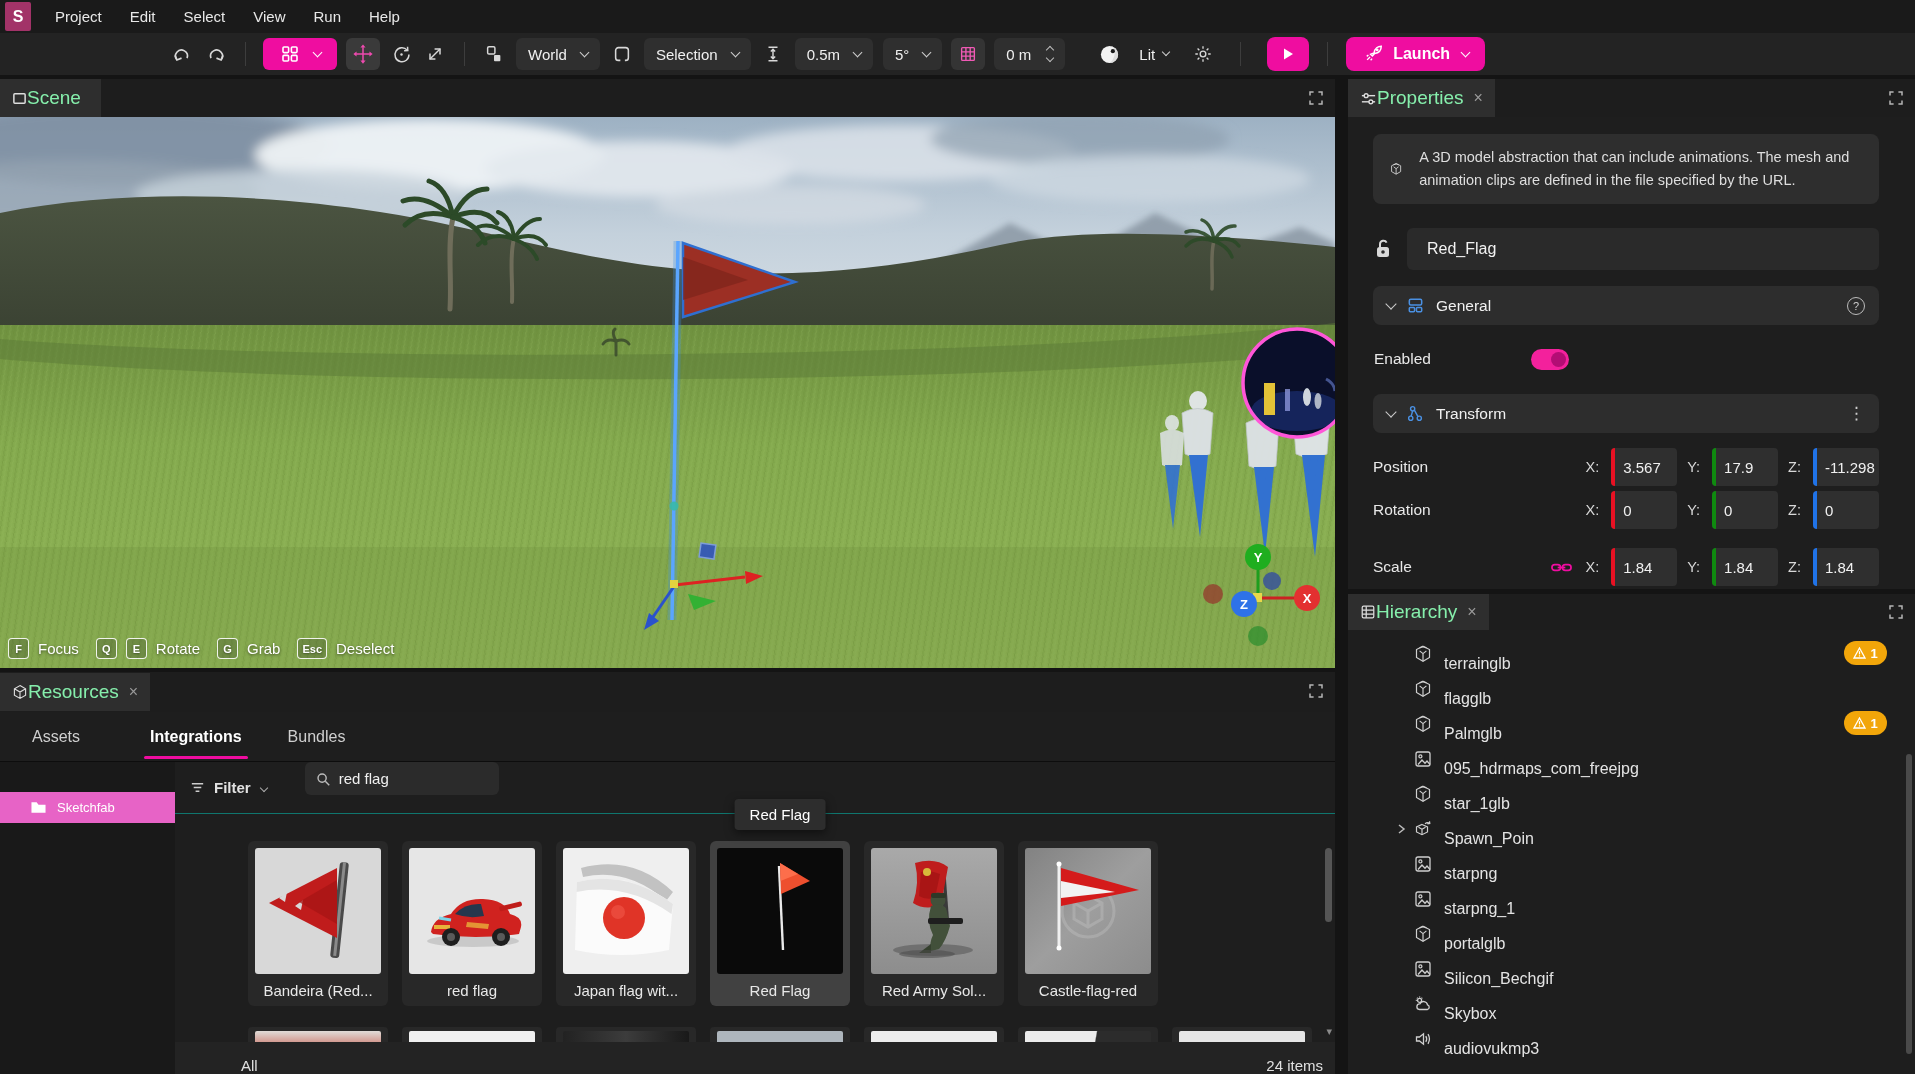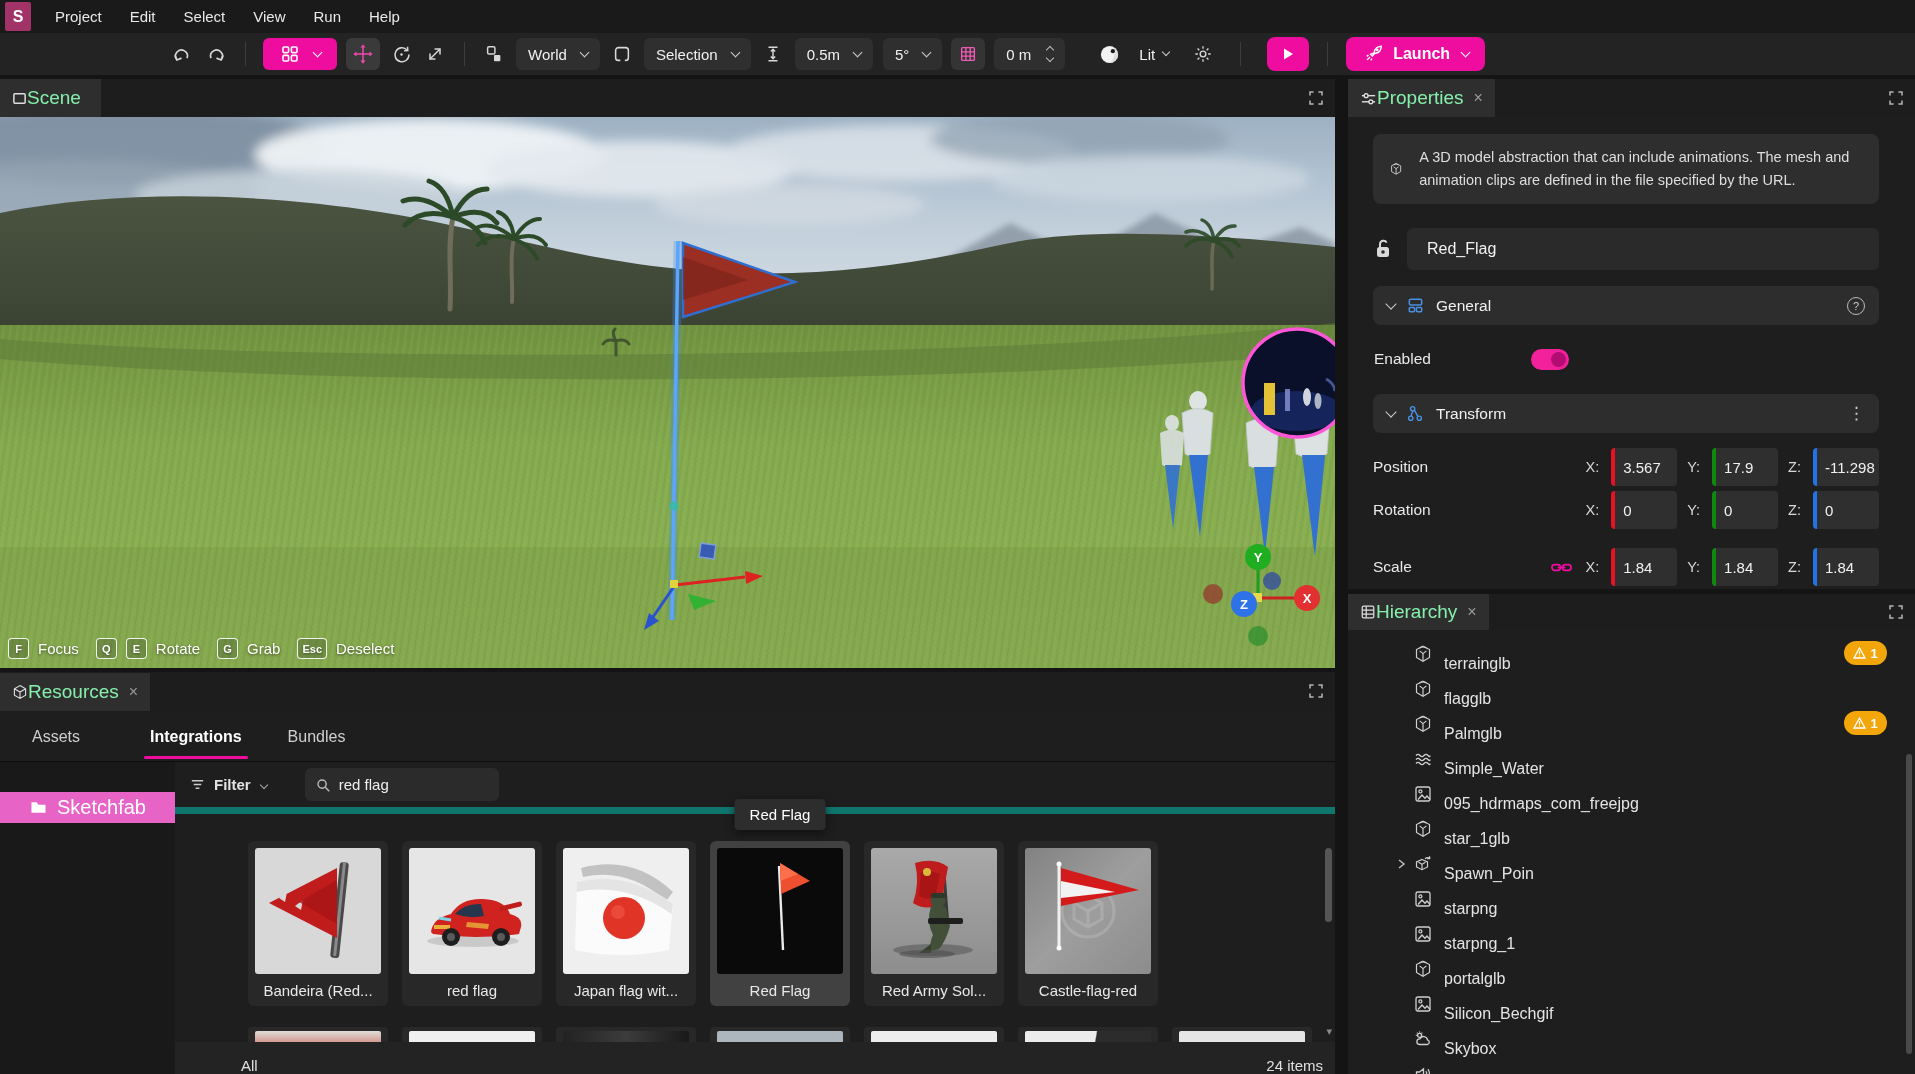--- a/index.html
+++ b/index.html
@@ -63,23 +63,23 @@
   #resources-panel .panel-tabbar { height:40px; }
   .res-tabs { height:50px; display:flex; align-items:center; padding-left:30px; gap:42px;
     border-bottom:1px solid #0d0d0d; background:#1e1e1e; }
   .res-tab { font-size:16px; color:#cfcfcf; position:relative; padding:13px 2px; }
   .res-tab.active { color:#fff; font-weight:bold;margin-left:24px; }
   .res-tab.active::after { content:""; position:absolute; left:-4px; right:-4px; bottom:0;
     height:3px; border-radius:2px; background:#ef0da0; }
   .res-body { display:flex; height:312px; }
   .res-side { width:175px; background:#191919; padding-top:30px; flex:none; }
   .side-item { height:31px; background:#e763c6; display:flex; align-items:center;
-    padding-left:30px; gap:10px; color:#fff; font-size:20px; }
+    padding-left:30px; gap:10px; color:#fff; font-size:13px; }
   .res-main { flex:1; position:relative; background:#1e1e1e; }
-  .filter-row { height:52px; display:flex; align-items:center; border-bottom:7px solid #0f766e; }
+  .filter-row { height:52px; display:flex; border-bottom:1px solid #0f766e; }
   .filter-ctl { display:flex; align-items:center; margin-left:14px; gap:8px; font-size:15px; color:#e2e2e2; font-weight:bold; }
   .filter-ctl .chev { margin:0 0 0 2px; border-color:#aaa; width:6px; height:6px; }
   .search-box { width:194px; height:33px; background:#2b2b2b; border-radius:6px; margin-left:38px;
     display:flex; align-items:center; padding:0 10px; gap:8px; }
   .search-box input { background:transparent; border:none; outline:none; color:#f0f0f0;
     font-size:15px; width:140px; font-family:"Liberation Sans",sans-serif; }
   .grid-area { position:relative; height:228px; overflow:hidden; }
   #cards { display:flex; gap:14px; padding:27px 0 0 73px; }
   .card { width:140px; background:#282828; border-radius:6px; padding:7px 7px 0 7px; flex:none; }
   .card.selected { background:#414141; }
@@ -858,106 +858,95 @@
               <rect x="5.9" y="4.2" width="1.2" height="3.2" fill="#fff"></rect>
               <rect x="5.9" y="8.3" width="1.2" height="1.2" fill="#fff"></rect>
             </svg>
             <span class="cnt">1</span>
           </span>
         </div>
         <div class="h-row">
           <span class="h-chev"></span>
           <span class="h-icon">
             <svg width="20" height="20" viewBox="0 0 20 20" fill="none" stroke="#cfcfcf" stroke-width="1.3">
-              <path d="M3 6.5 q2 -2.4 4 0 t4 0 t4 0 t2 0"></path>
-              <path d="M3 10.5 q2 -2.4 4 0 t4 0 t4 0 t2 0"></path>
-              <path d="M3 14.5 q2 -2.4 4 0 t4 0 t4 0 t2 0"></path>
-            </svg>
-          </span>
-          <span class="h-name">Simple_Water</span>
+              <rect x="3" y="3" width="14" height="14" rx="2"></rect>
+              <circle cx="7.4" cy="7.4" r="1.5"></circle>
+              <path d="M5 15.5 l4 -4.5 3 3.2 2 -2.2 3 3.5"></path>
+            </svg>
+          </span>
+          <span class="h-name">095_hdrmaps_com_freejpg</span>
+        </div>
+        <div class="h-row">
+          <span class="h-chev"></span>
+          <span class="h-icon">
+            <svg width="20" height="20" viewBox="0 0 20 20" fill="none" stroke="#cfcfcf" stroke-width="1.2">
+              <path d="M10 2.2 L16.5 5.5 V13.5 L10 17.3 L3.5 13.5 V5.5 Z"></path>
+              <path d="M10 9.6 V17.3 M10 9.6 L6.6 6.9 M10 9.6 L13.4 6.9"></path>
+              <path d="M6.5 4 q3.5 -2.2 7 0"></path>
+            </svg>
+          </span>
+          <span class="h-name">star_1glb</span>
+        </div>
+        <div class="h-row">
+          <span class="h-chev">
+            <svg width="9" height="12" viewBox="0 0 9 12" fill="none" stroke="#bbb" stroke-width="1.5">
+              <path d="M2 2 l5 4 -5 4"></path>
+            </svg>
+          </span>
+          <span class="h-icon">
+            <svg width="20" height="20" viewBox="0 0 20 20" fill="none" stroke="#cfcfcf" stroke-width="1.2">
+              <path d="M9 5.5 L14.5 8 V13 L9 15.7 L3.5 13 V8 Z"></path>
+              <path d="M9 10.2 V15.7 M9 10.2 L5.5 8.3 M9 10.2 L12.5 8.3"></path>
+              <path d="M12 4.8 q2.5 -2 4.5 -0.5 M16.5 2.2 l.3 2.4 -2.4 .3"></path>
+            </svg>
+          </span>
+          <span class="h-name">Spawn_Poin</span>
         </div>
         <div class="h-row">
           <span class="h-chev"></span>
           <span class="h-icon">
             <svg width="20" height="20" viewBox="0 0 20 20" fill="none" stroke="#cfcfcf" stroke-width="1.3">
               <rect x="3" y="3" width="14" height="14" rx="2"></rect>
               <circle cx="7.4" cy="7.4" r="1.5"></circle>
               <path d="M5 15.5 l4 -4.5 3 3.2 2 -2.2 3 3.5"></path>
             </svg>
           </span>
-          <span class="h-name">095_hdrmaps_com_freejpg</span>
+          <span class="h-name">starpng</span>
+        </div>
+        <div class="h-row">
+          <span class="h-chev"></span>
+          <span class="h-icon">
+            <svg width="20" height="20" viewBox="0 0 20 20" fill="none" stroke="#cfcfcf" stroke-width="1.3">
+              <rect x="3" y="3" width="14" height="14" rx="2"></rect>
+              <circle cx="7.4" cy="7.4" r="1.5"></circle>
+              <path d="M5 15.5 l4 -4.5 3 3.2 2 -2.2 3 3.5"></path>
+            </svg>
+          </span>
+          <span class="h-name">starpng_1</span>
         </div>
         <div class="h-row">
           <span class="h-chev"></span>
           <span class="h-icon">
             <svg width="20" height="20" viewBox="0 0 20 20" fill="none" stroke="#cfcfcf" stroke-width="1.2">
               <path d="M10 2.2 L16.5 5.5 V13.5 L10 17.3 L3.5 13.5 V5.5 Z"></path>
               <path d="M10 9.6 V17.3 M10 9.6 L6.6 6.9 M10 9.6 L13.4 6.9"></path>
               <path d="M6.5 4 q3.5 -2.2 7 0"></path>
             </svg>
           </span>
-          <span class="h-name">star_1glb</span>
-        </div>
-        <div class="h-row">
-          <span class="h-chev">
-            <svg width="9" height="12" viewBox="0 0 9 12" fill="none" stroke="#bbb" stroke-width="1.5">
-              <path d="M2 2 l5 4 -5 4"></path>
-            </svg>
-          </span>
-          <span class="h-icon">
-            <svg width="20" height="20" viewBox="0 0 20 20" fill="none" stroke="#cfcfcf" stroke-width="1.2">
-              <path d="M9 5.5 L14.5 8 V13 L9 15.7 L3.5 13 V8 Z"></path>
-              <path d="M9 10.2 V15.7 M9 10.2 L5.5 8.3 M9 10.2 L12.5 8.3"></path>
-              <path d="M12 4.8 q2.5 -2 4.5 -0.5 M16.5 2.2 l.3 2.4 -2.4 .3"></path>
-            </svg>
-          </span>
-          <span class="h-name">Spawn_Poin</span>
+          <span class="h-name">portalglb</span>
         </div>
         <div class="h-row">
           <span class="h-chev"></span>
           <span class="h-icon">
             <svg width="20" height="20" viewBox="0 0 20 20" fill="none" stroke="#cfcfcf" stroke-width="1.3">
               <rect x="3" y="3" width="14" height="14" rx="2"></rect>
               <circle cx="7.4" cy="7.4" r="1.5"></circle>
               <path d="M5 15.5 l4 -4.5 3 3.2 2 -2.2 3 3.5"></path>
             </svg>
           </span>
-          <span class="h-name">starpng</span>
-        </div>
-        <div class="h-row">
-          <span class="h-chev"></span>
-          <span class="h-icon">
-            <svg width="20" height="20" viewBox="0 0 20 20" fill="none" stroke="#cfcfcf" stroke-width="1.3">
-              <rect x="3" y="3" width="14" height="14" rx="2"></rect>
-              <circle cx="7.4" cy="7.4" r="1.5"></circle>
-              <path d="M5 15.5 l4 -4.5 3 3.2 2 -2.2 3 3.5"></path>
-            </svg>
-          </span>
-          <span class="h-name">starpng_1</span>
-        </div>
-        <div class="h-row">
-          <span class="h-chev"></span>
-          <span class="h-icon">
-            <svg width="20" height="20" viewBox="0 0 20 20" fill="none" stroke="#cfcfcf" stroke-width="1.2">
-              <path d="M10 2.2 L16.5 5.5 V13.5 L10 17.3 L3.5 13.5 V5.5 Z"></path>
-              <path d="M10 9.6 V17.3 M10 9.6 L6.6 6.9 M10 9.6 L13.4 6.9"></path>
-              <path d="M6.5 4 q3.5 -2.2 7 0"></path>
-            </svg>
-          </span>
-          <span class="h-name">portalglb</span>
-        </div>
-        <div class="h-row">
-          <span class="h-chev"></span>
-          <span class="h-icon">
-            <svg width="20" height="20" viewBox="0 0 20 20" fill="none" stroke="#cfcfcf" stroke-width="1.3">
-              <rect x="3" y="3" width="14" height="14" rx="2"></rect>
-              <circle cx="7.4" cy="7.4" r="1.5"></circle>
-              <path d="M5 15.5 l4 -4.5 3 3.2 2 -2.2 3 3.5"></path>
-            </svg>
-          </span>
           <span class="h-name">Silicon_Bechgif</span>
         </div>
         <div class="h-row">
           <span class="h-chev"></span>
           <span class="h-icon">
             <svg width="20" height="20" viewBox="0 0 20 20" fill="none" stroke="#cfcfcf" stroke-width="1.3">
               <circle cx="6.6" cy="6.4" r="2"></circle>
               <path d="M6.6 2.6 v1 M2.8 6.4 h1 M3.9 3.7 l.7 .7 M9.3 3.7 l-.7 .7"></path>
               <path d="M6.5 15.5 a2.8 2.8 0 0 1 .4 -5.6 a4 4 0 0 1 7.6 1 a2.4 2.4 0 0 1 0 4.6 z"></path>
             </svg>

